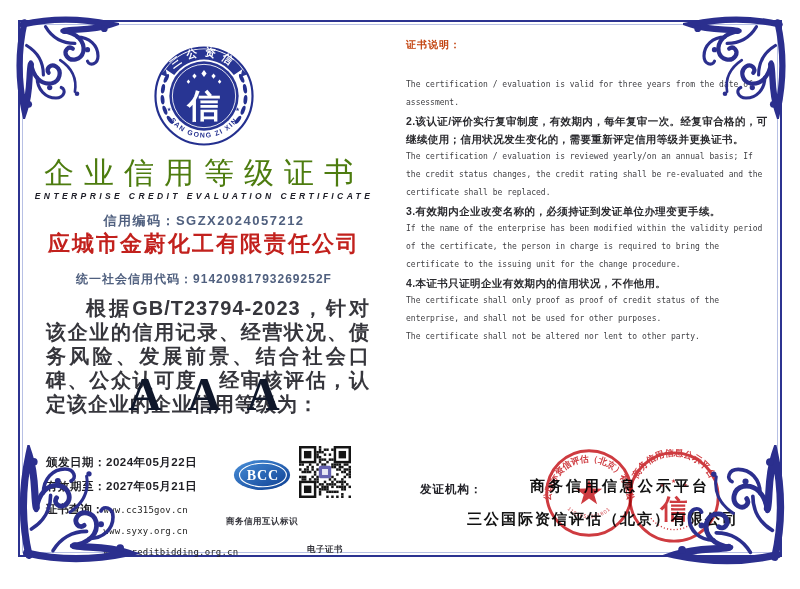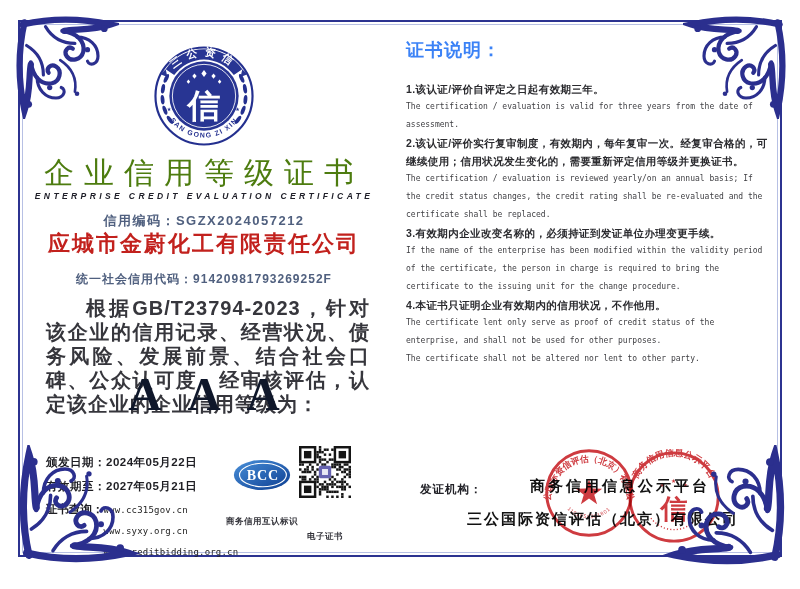--- a/index.html
+++ b/index.html
@@ -19,21 +19,21 @@
   .company{font-size:22px;font-weight:bold;color:#c2211d;letter-spacing:2px;}
   .uscc-line{font-size:12px;font-weight:600;color:#50607f;letter-spacing:1px;}
   .statement{font-size:20px;font-weight:600;color:#36363c;line-height:24px;text-align:justify;text-indent:2em;letter-spacing:1px;}
   .rating{font-family:"Liberation Serif",serif;font-size:46px;font-weight:bold;color:#0f172a;letter-spacing:26px;text-indent:26px;}
   .meta-row{font-size:11.5px;color:#1f1f24;font-weight:600;letter-spacing:0.5px;line-height:24px;}
   .meta-row .val{font-weight:600;}
   .query-wrap{display:flex;font-size:11.5px;color:#1f1f24;font-weight:600;}
   .urls{font-family:"DejaVu Sans Mono",monospace;font-size:9px;font-weight:normal;color:#222;line-height:21px;letter-spacing:0.2px;padding-top:1px;}
   .mini-caption{font-size:8.5px;color:#33333a;font-weight:600;text-align:center;letter-spacing:0.5px;}
   .notes{width:366px;color:#2a2a2e;}
-  .notes h3{margin:0 0 18px 0;font-size:18px;color:#3b82f6;letter-spacing:1px;}
+  .notes h3{margin:0 0 24px 0;font-size:10px;color:#c2410c;letter-spacing:1px;}
   .notes p{margin:0;}
   .notes .zh{font-size:10.5px;font-weight:bold;line-height:18px;letter-spacing:0.4px;}
   .notes .en{font-family:"DejaVu Sans Mono",monospace;font-size:8px;color:#3e3e42;line-height:18px;}
   .issuer-label{font-size:11.5px;font-weight:bold;color:#222228;letter-spacing:1px;}
   .issuer-line1{font-size:15px;font-weight:bold;color:#111;letter-spacing:3px;text-align:center;}
   .issuer-line2{font-size:15px;font-weight:bold;color:#111;letter-spacing:2px;text-align:center;}
   .stamp{mix-blend-mode:multiply;opacity:0.9;}
 </style>
 </head>
 <body>
@@ -312,32 +312,31 @@
       <rect x="19.047619047619047" y="45.23809523809524" width="2.380952380952381" height="2.380952380952381" fill="#151515"></rect>
       <rect x="40.476190476190474" y="45.23809523809524" width="2.380952380952381" height="2.380952380952381" fill="#151515"></rect>
       <rect x="26.19047619047619" y="47.61904761904762" width="2.380952380952381" height="2.380952380952381" fill="#151515"></rect>
       <rect x="30.952380952380953" y="47.61904761904762" width="2.380952380952381" height="2.380952380952381" fill="#151515"></rect>
       <rect x="35.714285714285715" y="47.61904761904762" width="2.380952380952381" height="2.380952380952381" fill="#151515"></rect>
       <rect x="40.476190476190474" y="47.61904761904762" width="2.380952380952381" height="2.380952380952381" fill="#151515"></rect>
       <rect x="47.61904761904762" y="47.61904761904762" width="2.380952380952381" height="2.380952380952381" fill="#151515"></rect>
       <rect x="19.047619047619047" y="19.047619047619047" width="11.904761904761905" height="11.904761904761905" rx="1.6" fill="#6663b0"></rect>
       <rect x="22.142857142857146" y="22.142857142857146" width="5.714285714285714" height="5.714285714285714" fill="#ffffff" opacity="0.85"></rect>
     </svg>
-  <div class="abs mini-caption" style="left:299px;top:531px;width:52px;font-family:Liberation Serif, serif;">电子证书</div>
+  <div class="abs mini-caption" style="left:299px;top:544px;width:52px;font-family:Liberation Serif, serif;">电子证书</div>
 
   <div class="abs notes" style="left:406px;top:38px;">
     <h3>证书说明：</h3>
-    <p class="zh">1.该认证/评价自评定之日起有效期三年。</p>
     <p class="en">The certification / evaluation is valid for three years from the date of assessment.</p>
     <p class="zh">2.该认证/评价实行复审制度，有效期内，每年复审一次。经复审合格的，可继续使用；信用状况发生变化的，需要重新评定信用等级并更换证书。</p>
     <p class="en">The certification / evaluation is reviewed yearly/on an annual basis; If the credit status changes, the credit rating shall be re-evaluated and the certificate shall be replaced.</p>
     <p class="zh">3.有效期内企业改变名称的，必须持证到发证单位办理变更手续。</p>
     <p class="en">If the name of the enterprise has been modified within the validity period of the certificate, the person in charge is required to bring the certificate to the issuing unit for the change procedure.</p>
     <p class="zh">4.本证书只证明企业有效期内的信用状况，不作他用。</p>
-    <p class="en">The certificate lent only serve as proof of credit status of the enterprise, and shall not be used for other purposes.</p>
+    <p class="en">The certificate shall only proof as proof of credit status of the enterprise, and shall not be used for other purposes.</p>
     <p class="en">The certificate shall not be altered nor lent to other party.</p>
   </div>
 
   <div class="abs issuer-label" style="left:420px;top:482px;">发证机构：</div>
   <div class="abs issuer-line1" style="left:500px;top:477px;width:240px;">商务信用信息公示平台</div>
   <div class="abs issuer-line2" style="left:440px;top:510px;width:326px;">三公国际资信评估（北京）有限公司</div>
 
   <svg class="abs stamp" style="left:543px;top:447px;" width="92" height="92" viewBox="0 0 100 100">
     <defs>
       <path id="ringL" d="M8,58 A42,42 0 1 1 92,58"></path>

